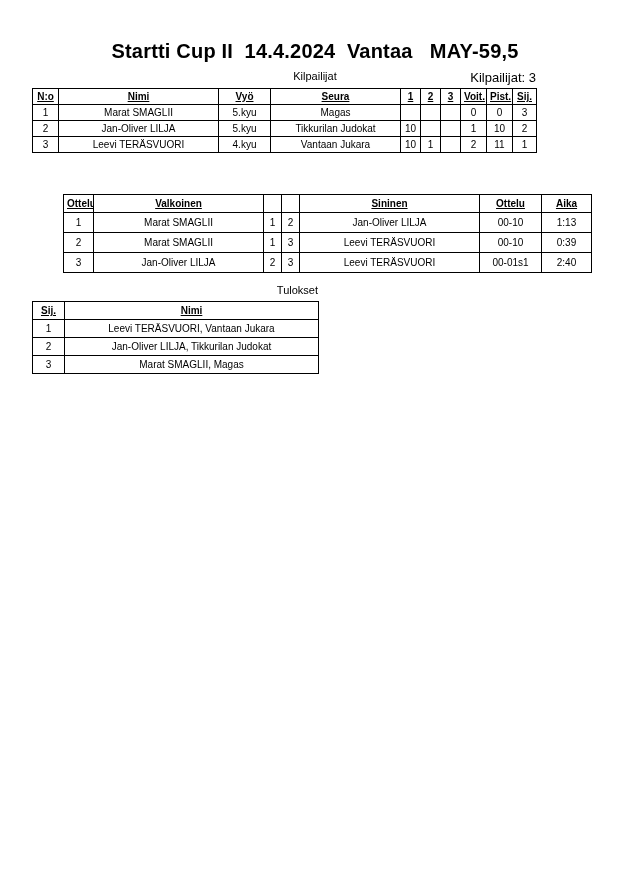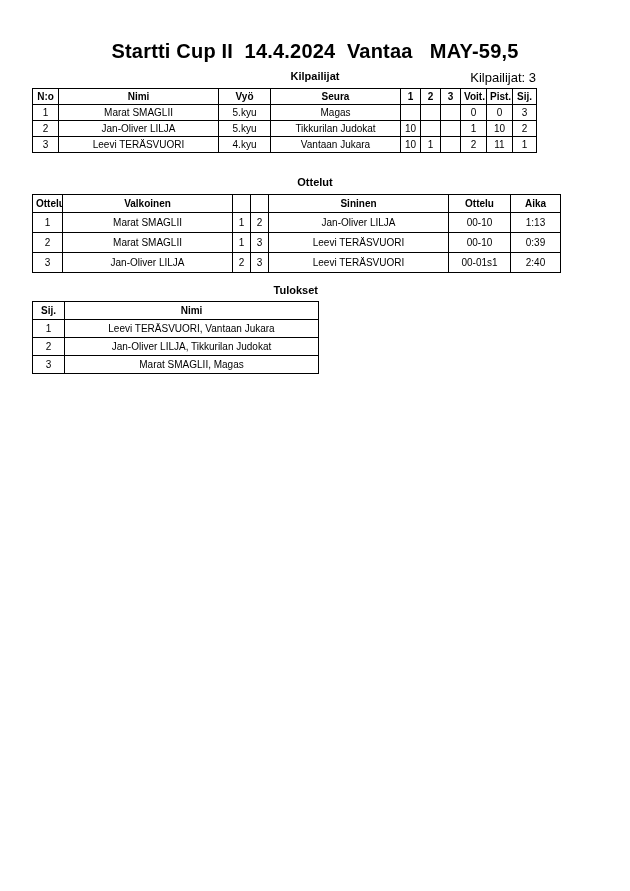--- a/index.html
+++ b/index.html
@@ -26,21 +26,21 @@
     left: 0;
     width: 630px;
     text-align: center;
     font-size: 20px;
     font-weight: bold;
     letter-spacing: 0.2px;
     white-space: pre;
   }
   .section-label {
     font-size: 11px;
-    font-weight: bold;
+    font-weight: normal;
     text-align: center;
   }
   .count-label {
     position: absolute;
     right: 28px;
     top: 70px;
     font-size: 13px;
     text-align: right;
     white-space: pre;
   }
@@ -56,20 +56,21 @@
     padding: 0 3px;
     height: 15px;
     line-height: 15px;
     overflow: hidden;
     white-space: nowrap;
     box-sizing: border-box;
   }
   thead th {
     font-weight: bold;
     text-align: center;
+    text-decoration: underline;
   }
   .c { text-align: center; }
   .l { text-align: center; }
 
   
   #competitors-wrap {
     position: absolute;
     left: 32px;
     top: 88px;
   }
@@ -86,21 +87,21 @@
   
   #matches-label {
     position: absolute;
     left: 0; top: 176px; width: 630px;
   }
   #matches-wrap {
     position: absolute;
     left: 32px;
     top: 194px;
   }
-  #matches-table { width: 528px; }
+  #matches-table { width: 528px; margin-left: 31px; }
   #matches-table col.no    { width: 30px; }
   #matches-table col.white { width: 170px; }
   #matches-table col.s1    { width: 18px; }
   #matches-table col.s2    { width: 18px; }
   #matches-table col.blue  { width: 180px; }
   #matches-table col.res   { width: 62px; }
   #matches-table col.time  { width: 50px; }
   #matches-table tbody td { height: 19px; line-height: 19px; }
   #matches-table thead th { height: 17px; line-height: 17px; }
 
@@ -193,21 +194,20 @@
           <td class="c">1</td>
           <td class="c"></td>
           <td class="c">2</td>
           <td class="c">11</td>
           <td class="c">1</td>
         </tr>
       </tbody>
     </table>
   </div>
 
-  <div id="matches-label" class="section-label">Ottelut</div>
 
   <div id="matches-wrap">
     <table id="matches-table">
       <colgroup>
         <col class="no">
           <col class="white">
           <col class="s1">
           <col class="s2">
         <col class="blue">
           <col class="res">

